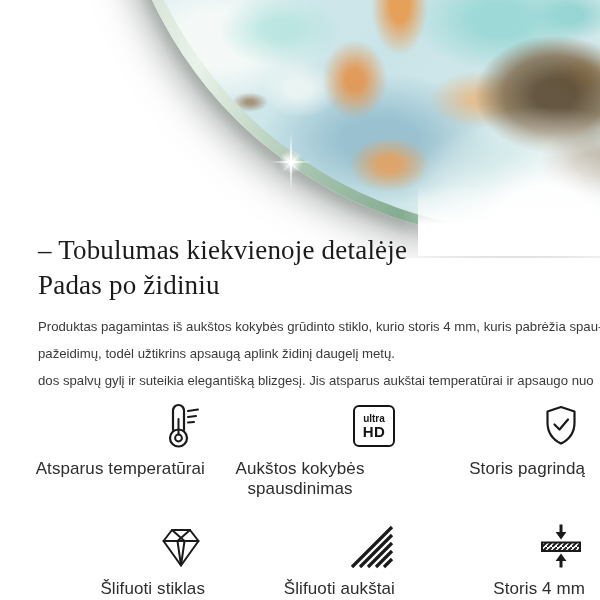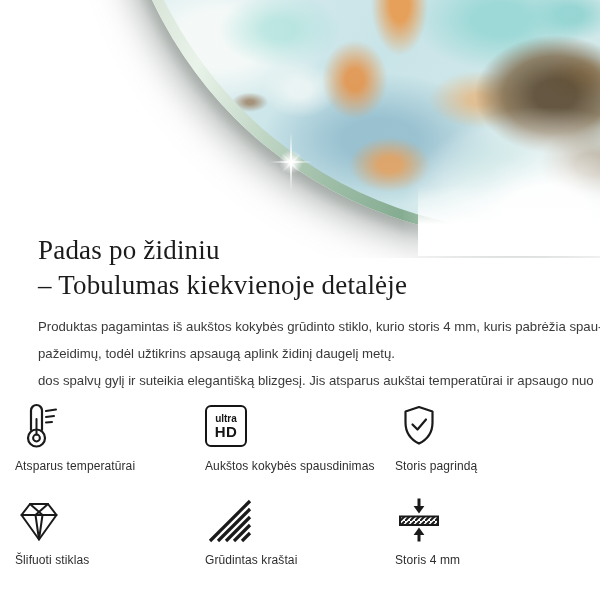--- a/index.html
+++ b/index.html
@@ -72,23 +72,23 @@
     position:absolute;left:38px;top:313px;width:545px;
     font-size:13.2px;line-height:27px;color:#3a3a3a;letter-spacing:0px;
   }
   .paragraph .pline{white-space:nowrap;}
 
   
   .features{
     position:absolute;left:15px;top:399px;width:570px;
     display:grid;grid-template-columns:repeat(3,1fr);row-gap:20px;
   }
-  .feature{display:flex;flex-direction:column;align-items:flex-start;}
+  .feature{display:flex;flex-direction:column;align-items:flex-end;}
   .icon-slot{height:53px;display:flex;align-items:center;justify-content:center;margin-bottom:7px;}
-  .feature-label{font-size:12px;color:#2e2e2e;text-align:center;letter-spacing:0.1px;}
+  .feature-label{font-size:17px;color:#2e2e2e;text-align:center;letter-spacing:0.1px;}
 
   .uhd-box{
     width:38px;height:38px;border:2.5px solid #151515;border-radius:6px;
     display:flex;flex-direction:column;align-items:center;justify-content:center;
     color:#151515;
   }
   .uhd-top{font-size:10px;font-weight:700;line-height:11px;}
   .uhd-bottom{font-size:15px;font-weight:700;line-height:15px;letter-spacing:0.3px;}
 
   svg.fic{display:block;}
@@ -108,22 +108,22 @@
   <div class="sparkle">
     <div class="glow"></div>
       <div class="v"></div>
       <div class="h"></div>
       <div class="d1"></div>
       <div class="d2"></div>
   </div>
 </div>
 
 <div class="heading">
+  <div>– Tobulumas kiekvienoje detalėje</div>
   <div>Padas po židiniu</div>
-  <div>– Tobulumas kiekvienoje detalėje</div>
 </div>
 
 <div class="paragraph">
   <div class="pline">Produktas pagamintas iš aukštos kokybės grūdinto stiklo, kurio storis 4 mm, kuris pabrėžia spau-</div>
   <div class="pline">pažeidimų, todėl užtikrins apsaugą aplink židinį daugelį metų.</div>
   <div class="pline">dos spalvų gylį ir suteikia elegantišką blizgesį. Jis atsparus aukštai temperatūrai ir apsaugo nuo</div>
 </div>
 
 <div class="features">
 
@@ -176,21 +176,21 @@
   <div class="feature">
     <div class="icon-slot">
       <svg class="fic" width="48" height="48" viewBox="0 0 48 48">
         <path class="stripe" d="M5,45 L45,5"></path>
         <path class="stripe" d="M13,45 L45,13"></path>
         <path class="stripe" d="M21,45 L45,21"></path>
         <path class="stripe" d="M29,45 L45,29"></path>
         <path class="stripe" d="M37,45 L45,37"></path>
       </svg>
     </div>
-    <div class="feature-label">Grūdintas kraštai</div>
+    <div class="feature-label">Šlifuoti aukštai</div>
   </div>
 
   <div class="feature">
     <div class="icon-slot">
       <svg class="fic" width="48" height="48" viewBox="0 0 48 48">
         <defs>
           <pattern id="hatch" width="5" height="5" patternUnits="userSpaceOnUse">
             <path d="M-1,6 L6,-1" stroke="#1a1a1a" stroke-width="2"></path>
           </pattern>
         </defs>

